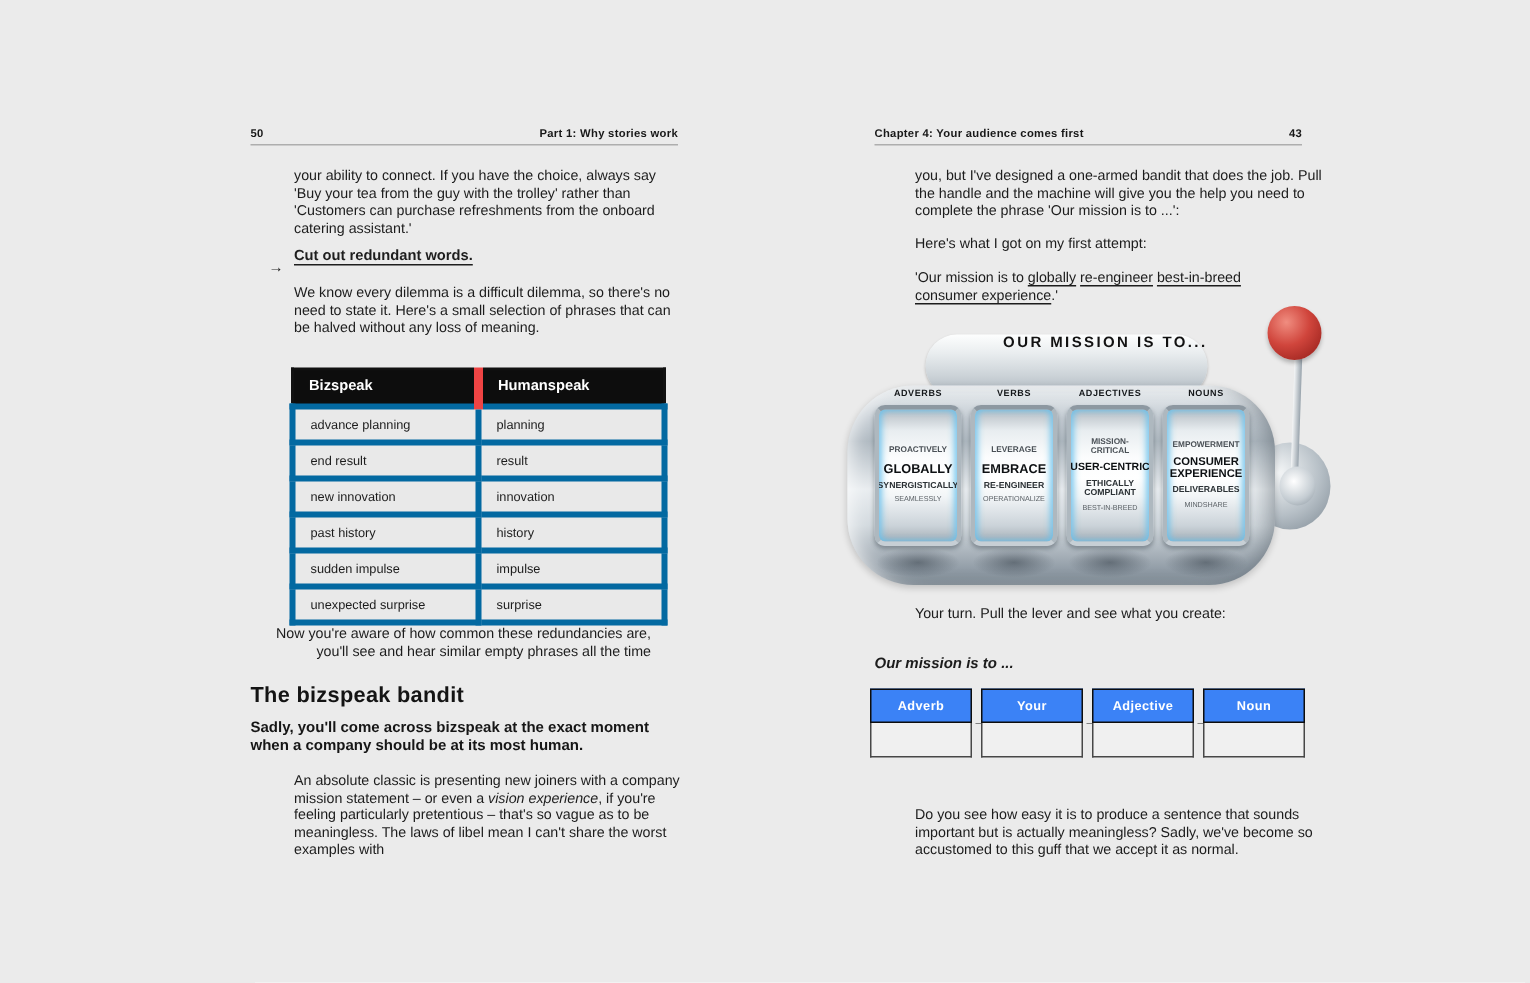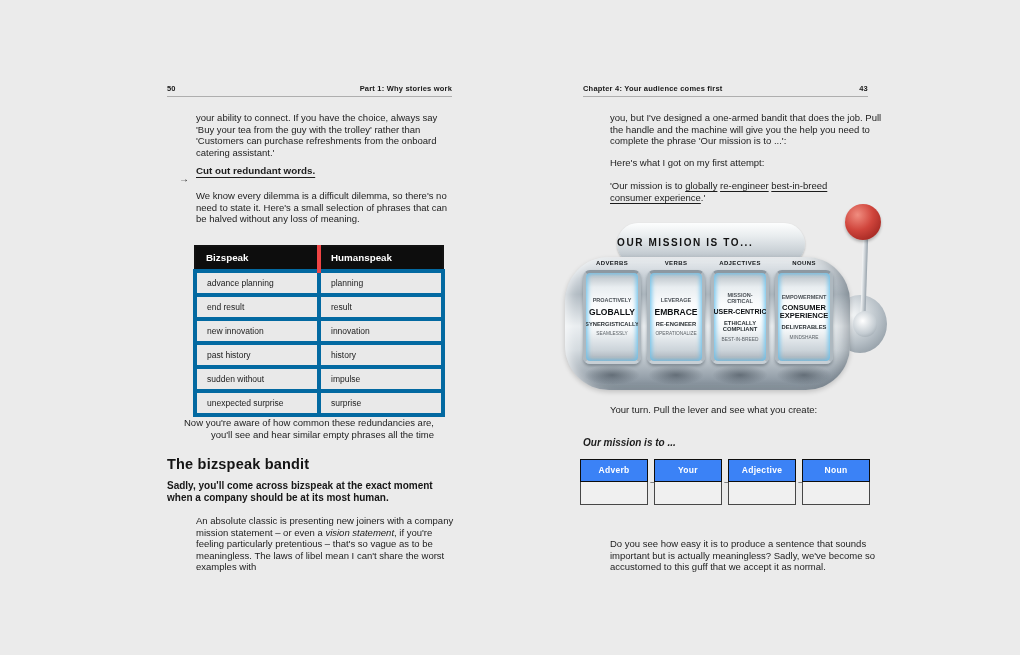--- a/index.html
+++ b/index.html
@@ -16,28 +16,28 @@
   .und{text-decoration:underline;text-underline-offset:2px;}
   .rightal{text-align:right;}
   
   .bullet-arrow{font-size:10px;font-weight:bold;}
   .bullet-title{font-size:9.8px;font-weight:bold;text-decoration:underline;text-underline-offset:2.5px;}
   .h2{font-size:14.5px;font-weight:bold;letter-spacing:.2px;color:#141414;}
   .subhead{font-size:10px;font-weight:bold;line-height:12px;color:#161616;}
   table.btable{border-collapse:collapse;}
   .btable th{width:110px;background:#0d0d0d;color:#fff;font-size:9.8px;font-weight:bold;text-align:left;
     padding:5px 0 6px 10px;border:2px solid #111;}
-  .btable th.divider{border-right:4px solid #ef4444;}
+  .btable th.divider{border-right:6px solid #ef4444;}
   .btable td{width:110px;font-size:8.5px;color:#1b1b1b;background:#e9e9e9;padding:5px 0 5px 10px;border:4px solid #0369a1;}
   
   .machine{position:absolute;left:565px;top:213px;width:332px;height:182px;}
   .m-topplate{position:absolute;left:52px;top:10px;width:188px;height:42px;border-radius:21px;z-index:0;
     background:linear-gradient(180deg,#fdfefe 0%,#e9edef 30%,#ccd3d8 65%,#a9b3bb 100%);
     box-shadow:0 1px 2px rgba(0,0,0,.25);}
-  .m-title{text-align:left;padding-top:14px;font-size:10px;font-weight:bold;letter-spacing:1.6px;color:#121212;}
+  .m-title{text-align:right;font-size:10px;font-weight:bold;letter-spacing:1.6px;color:#121212;}
   .m-mount{position:absolute;left:268px;top:82px;width:54px;height:58px;border-radius:50%;z-index:0;
     background:radial-gradient(circle at 35% 35%,#f6f8f9,#b6bfc6 55%,#7c8892);}
   .m-knob{position:absolute;left:288px;top:98px;width:24px;height:26px;border-radius:50%;z-index:2;
     background:radial-gradient(circle at 40% 38%,#ffffff,#c4ccd2 60%,#87929b);}
   .m-rod{position:absolute;left:297px;top:16px;width:5px;height:84px;z-index:1;transform:rotate(2deg);
     background:linear-gradient(90deg,#f4f6f7,#98a3ac);}
   .m-ball{position:absolute;left:280px;top:-9px;width:36px;height:36px;border-radius:50%;z-index:3;
     background:radial-gradient(circle at 35% 30%,#f08d80,#d0453c 45%,#9c231e 88%);
     box-shadow:0 2px 3px rgba(0,0,0,.25);}
   .m-body{position:absolute;left:0;top:44px;width:285px;height:133px;border-radius:44px;z-index:1;
@@ -97,37 +97,37 @@
     </tr>
     <tr>
       <td>new innovation</td>
       <td>innovation</td>
     </tr>
     <tr>
       <td>past history</td>
       <td>history</td>
     </tr>
     <tr>
-      <td>sudden without</td>
+      <td>sudden impulse</td>
       <td>impulse</td>
     </tr>
     <tr>
       <td>unexpected surprise</td>
       <td>surprise</td>
     </tr>
   </tbody>
     </table>
 
   <div class="abs copy rightal" style="left:167px;top:417px;width:267px;">Now you're aware of how common these redundancies are, you'll see and hear similar empty phrases all the time</div>
 
   <div class="abs h2" style="left:167px;top:456px;">The bizspeak bandit</div>
   <div class="abs subhead" style="left:167px;top:480px;width:282px;">Sadly, you'll come across bizspeak at the exact moment when a company should be at its most human.</div>
 
   <div class="abs copy" style="left:196px;top:515px;width:262px;">
-    <span>An absolute classic is presenting new joiners with a company mission statement – or even a </span><span class="ital">vision statement</span><span>, if you're feeling particularly pretentious – that's so vague as to be meaningless. The laws of libel mean I can't share the worst examples with</span>
+    <span>An absolute classic is presenting new joiners with a company mission statement – or even a </span><span class="ital">vision experience</span><span>, if you're feeling particularly pretentious – that's so vague as to be meaningless. The laws of libel mean I can't share the worst examples with</span>
   </div>
 
   <div class="abs runhead" style="left:583px;top:84px;">Chapter 4: Your audience comes first</div>
   <div class="abs runhead rightal" style="left:583px;top:84px;width:285px;">43</div>
   <div class="abs rule" style="left:583px;top:96px;width:285px;"></div>
 
   <div class="abs copy" style="left:610px;top:112px;width:272px;">you, but I've designed a one-armed bandit that does the job. Pull the handle and the machine will give you the help you need to complete the phrase 'Our mission is to ...':</div>
   <div class="abs copy" style="left:610px;top:157px;width:272px;">Here's what I got on my first attempt:</div>
 
   <div class="abs copy" style="left:610px;top:180px;width:258px;">

